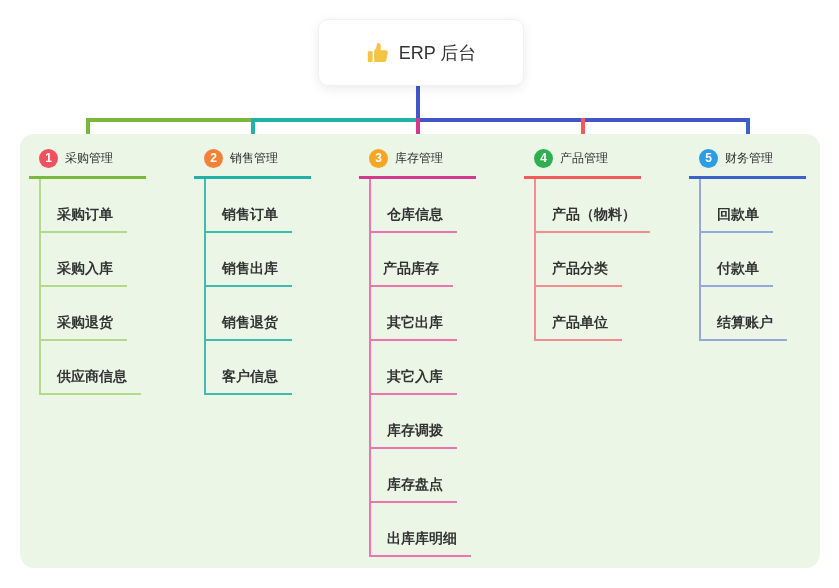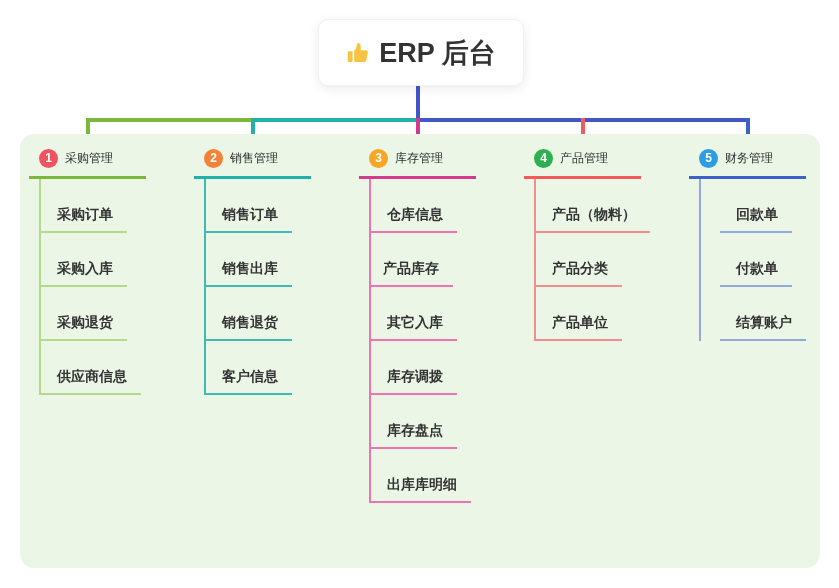--- a/index.html
+++ b/index.html
@@ -5,21 +5,21 @@
   html,body { margin:0; padding:0; background:#ffffff; }
   body { font-family:"Liberation Sans","DejaVu Sans",sans-serif; }
   #canvas { position:relative; width:839px; height:588px; background:#ffffff; overflow:hidden; }
 
   
   .root-card {
     position:absolute; left:318px; top:19px; width:204px; height:65px;
     background:#ffffff; border:1px solid #f1f1f1; border-radius:10px;
     box-shadow:0 3px 12px rgba(0,0,0,0.08);
     display:flex; align-items:center; justify-content:center; gap:9px;
-    font-size:27px; color:#333; font-weight:700; cursor:default;
+    font-size:18px; color:#333; font-weight:400; cursor:default;
   }
   .root-card svg { display:block; }
 
   
   .hseg { position:absolute; top:118px; height:4px; }
   .vdrop { position:absolute; top:118px; width:4px; height:29px; }
   .root-drop { position:absolute; top:84px; width:4px; height:38px; }
 
   
   .panel { position:absolute; left:20px; top:134px; width:800px; height:434px; border-radius:14px; }
@@ -121,20 +121,23 @@
       <span class="branch-title">库存管理</span>
     </div>
     <div class="children" style="border-left-color: rgb(238, 116, 173);">
           <div class="child">
             <span class="child-label" style="border-bottom-color: rgb(238, 116, 173);">仓库信息</span>
           </div>
           <div class="child">
             <span class="child-label" style="border-bottom-color: rgb(238, 116, 173); padding-left: 12px;">产品库存</span>
           </div>
           <div class="child">
+            <span class="child-label" style="border-bottom-color: rgb(238, 116, 173);">其它出库</span>
+          </div>
+          <div class="child">
             <span class="child-label" style="border-bottom-color: rgb(238, 116, 173);">其它入库</span>
           </div>
           <div class="child">
             <span class="child-label" style="border-bottom-color: rgb(238, 116, 173);">库存调拨</span>
           </div>
           <div class="child">
             <span class="child-label" style="border-bottom-color: rgb(238, 116, 173);">库存盘点</span>
           </div>
           <div class="child">
             <span class="child-label" style="border-bottom-color: rgb(238, 116, 173);">出库库明细</span>
@@ -158,21 +161,21 @@
             <span class="child-label" style="border-bottom-color: rgb(244, 141, 141);">产品单位</span>
           </div>
         </div>
   </div>
 
   <div class="branch" style="left: 689px;">
     <div class="branch-header" style="border-bottom-color: rgb(60, 98, 202);">
       <span class="badge" style="background: rgb(44, 157, 226);">5</span>
       <span class="branch-title">财务管理</span>
     </div>
-    <div class="children" style="border-left-color: rgb(147, 169, 218); padding-left: 19px;">
+    <div class="children" style="border-left-color: rgb(147, 169, 218);">
           <div class="child">
             <span class="child-label" style="border-bottom-color: rgb(147, 169, 218);">回款单</span>
           </div>
           <div class="child">
             <span class="child-label" style="border-bottom-color: rgb(147, 169, 218);">付款单</span>
           </div>
           <div class="child">
             <span class="child-label" style="border-bottom-color: rgb(147, 169, 218);">结算账户</span>
           </div>
         </div>

